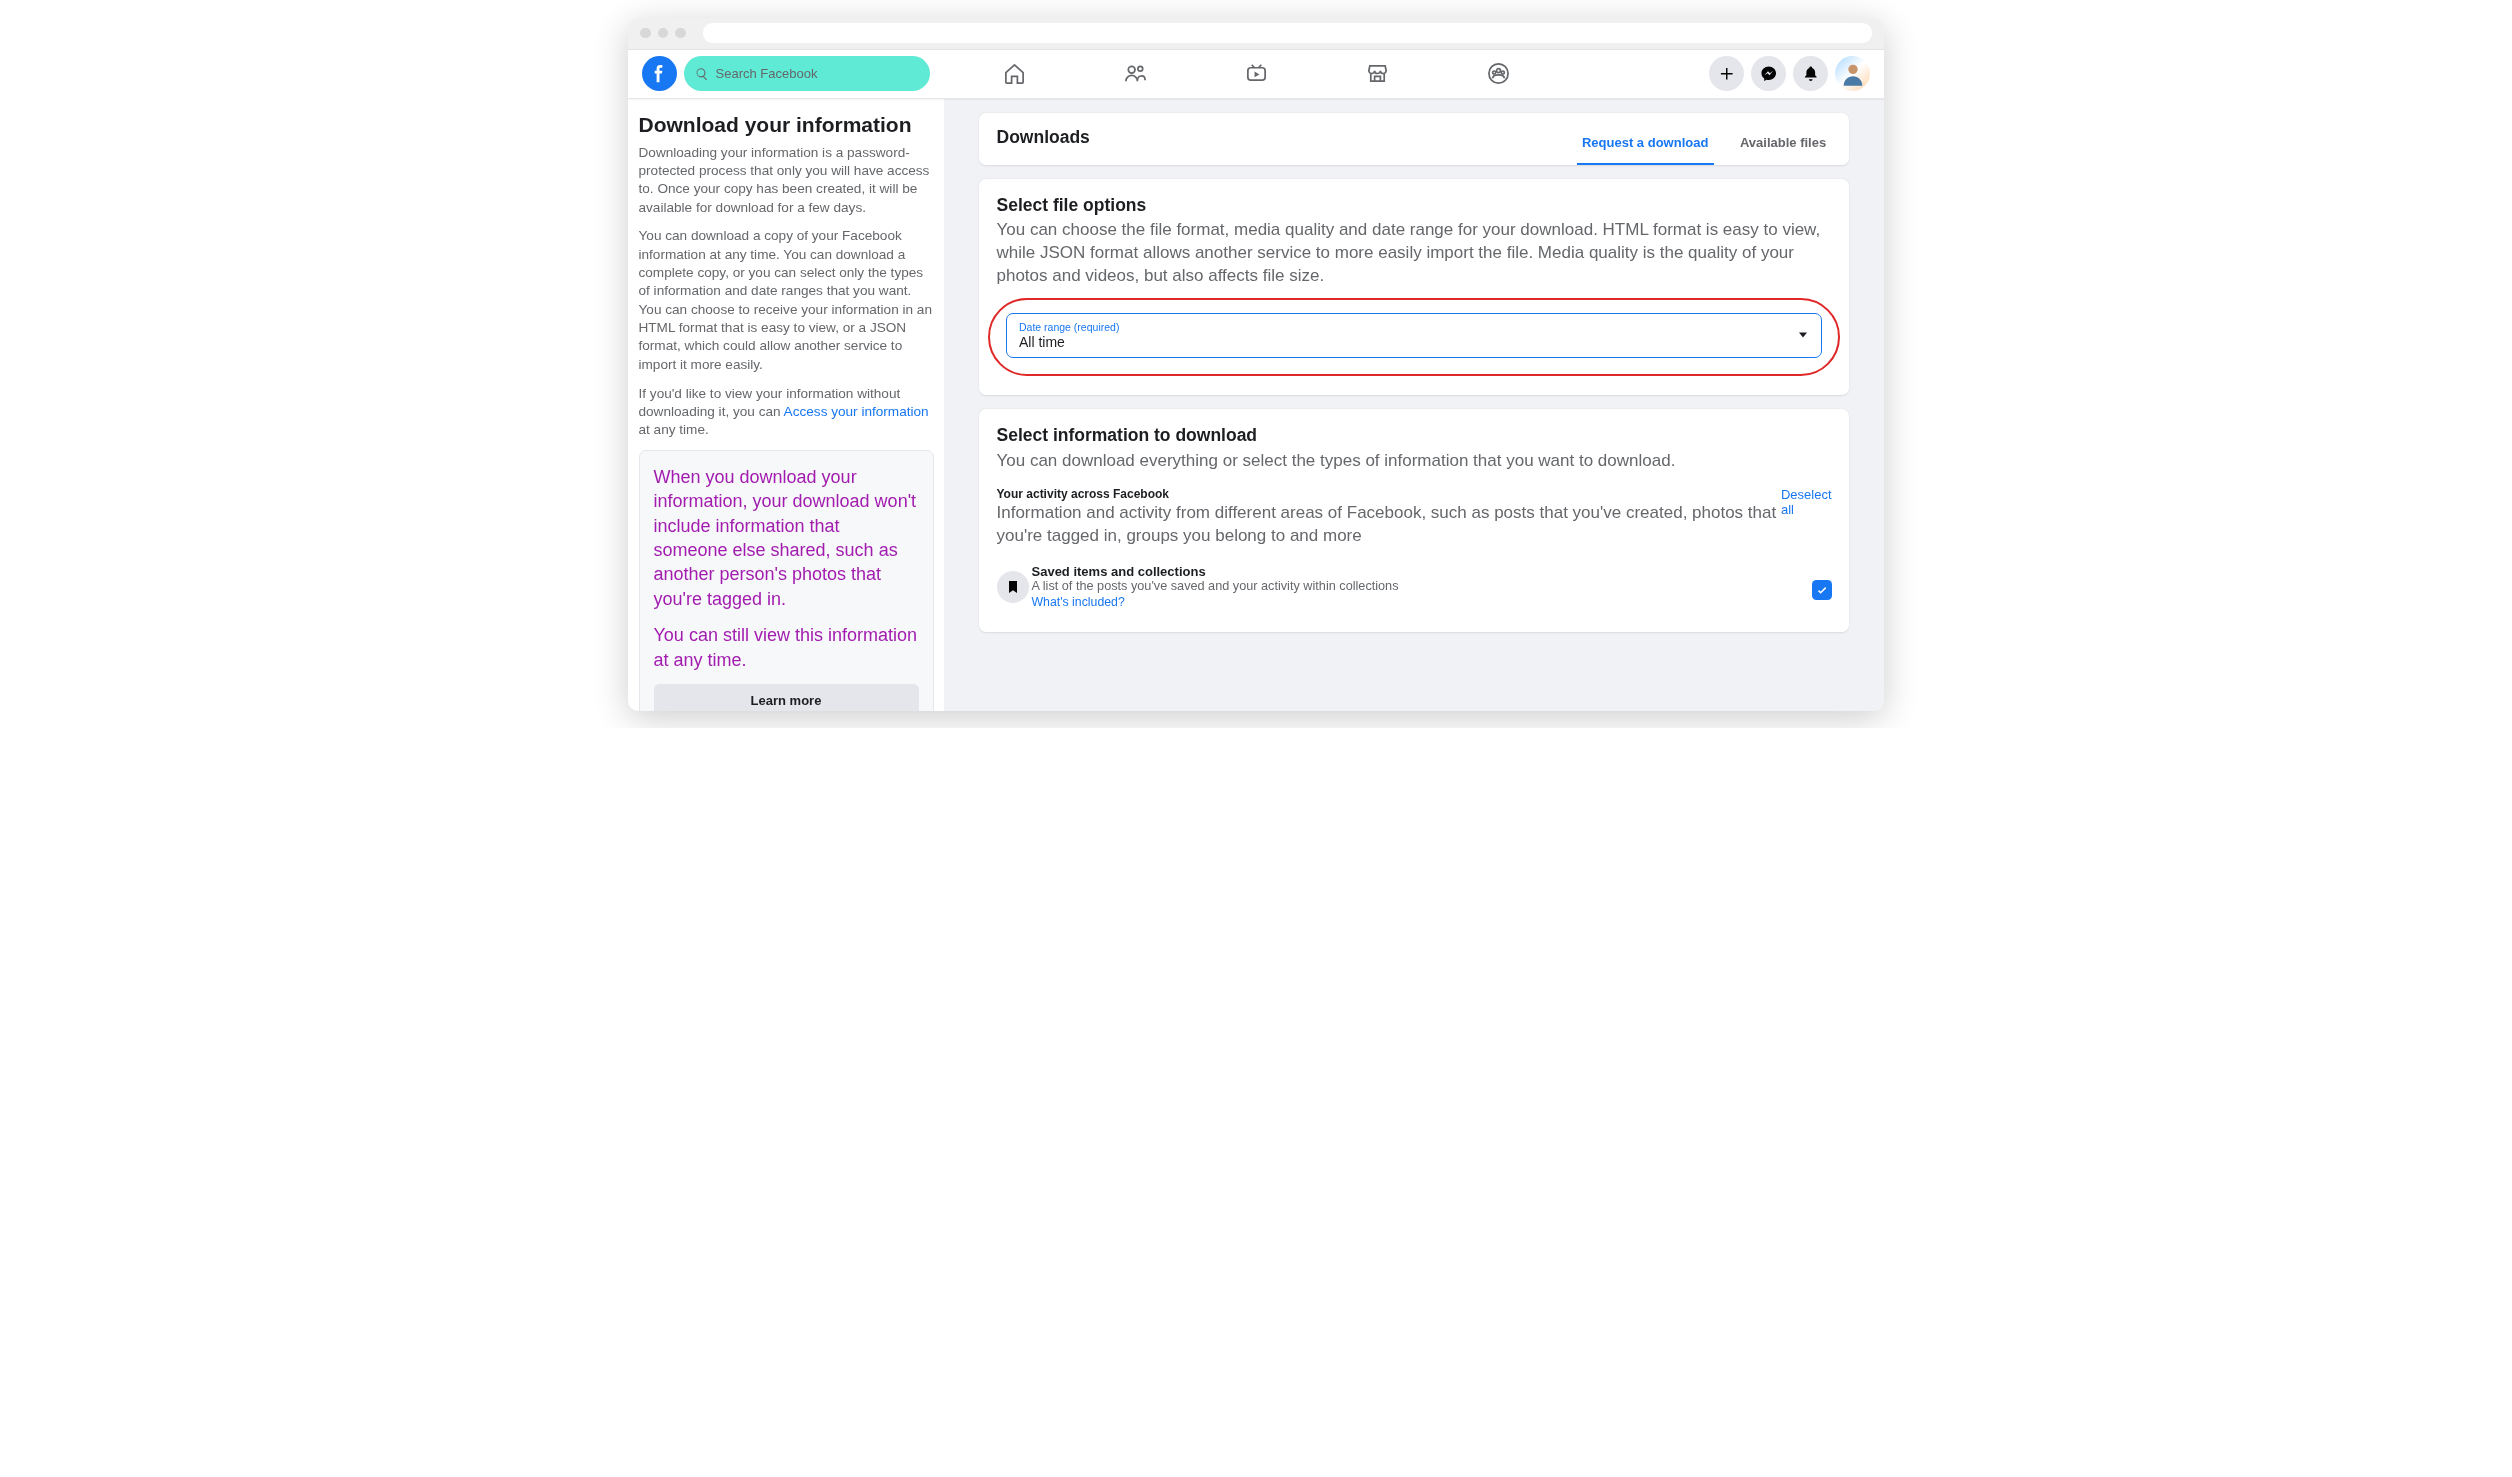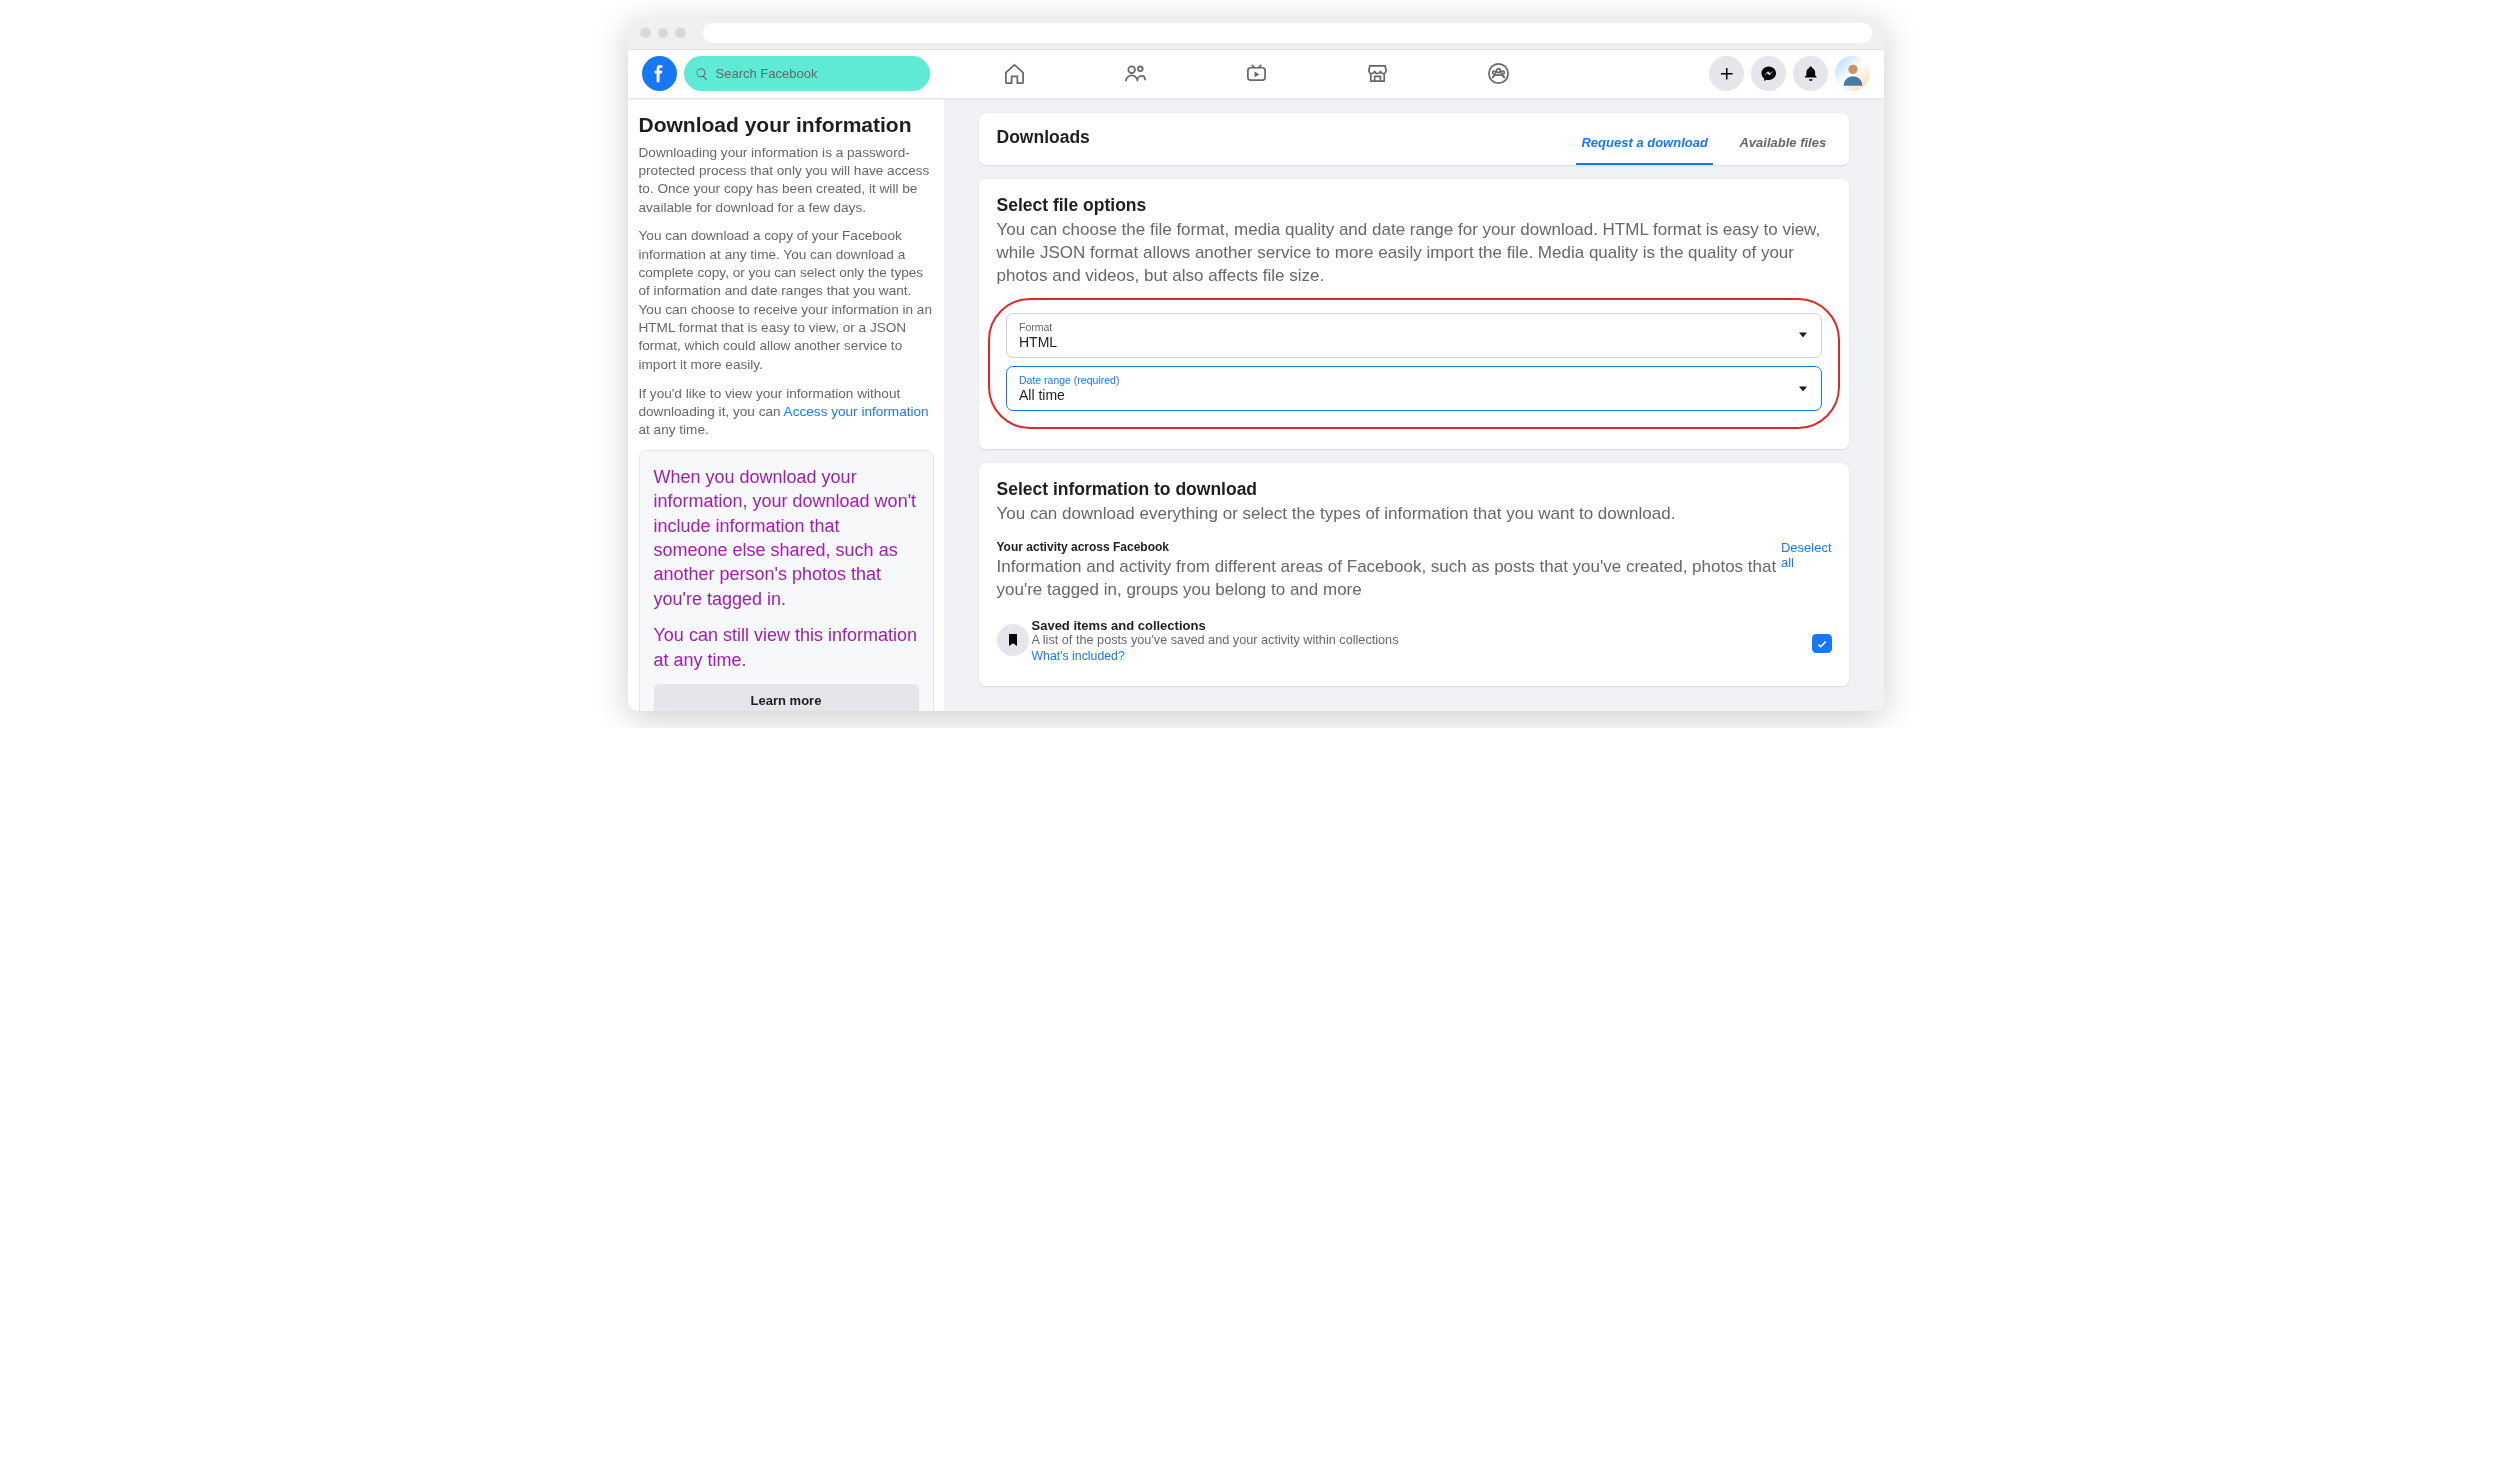--- a/index.html
+++ b/index.html
@@ -33,21 +33,21 @@
 .info-box { margin-top: auto; background: #f7f8fa; border: 0.9px solid #e4e6eb; border-radius: 7px; padding: 14px; }
 .info-box p { font-size: 18px; color: #a21caf; margin-bottom: 12.3px; }
 .learn-more-btn { width: 100%; height: 32px; background: #e4e6eb; border: none; border-radius: 5.3px; font-size: 13px; font-weight: 600; color: #1c1e21; cursor: pointer; }
 
 .main { flex: 1; overflow-y: auto; padding: 14px 35px; }
 .card { background: #fff; border-radius: 7px; box-shadow: 0 0.9px 1.8px rgba(0,0,0,0.1); margin-bottom: 14px; }
 .card-inner { padding: 16px 17.5px; }
 
 .tabs-header { display: flex; align-items: center; justify-content: space-between; padding: 10.5px 17.5px 0 17.5px; }
 .page-title { font-size: 17.5px; font-weight: 700; color: #1c1e21; padding-bottom: 12.3px; }
-.tabs { display: flex; gap: 21px; font-style: italic; }
+.tabs { display: flex; gap: 21px; }
 .tab { padding: 12.3px 5.3px; font-size: 13px; font-weight: 600; color: #65676b; cursor: pointer; border-bottom: 2.6px solid transparent; }
 .tab.active { color: #1877f2; border-bottom-color: #1877f2; }
 
 .section-title { font-size: 17.5px; font-weight: 700; color: #1c1e21; margin-bottom: 3.5px; }
 .section-desc { font-size: 17px; color: #65676b; line-height: 1.35; margin-bottom: 10.5px; }
 
 .highlight-ring { border: 2.2px solid #e02828; border-radius: 42px; padding: 12.3px 16px 16px 16px; margin: 3.5px -8.8px; position: relative; }
 .select-field { position: relative; border: 0.9px solid #ccd0d5; border-radius: 7px; padding: 7px 12.3px 7px 12.3px; margin-bottom: 8.8px; background: #fff; cursor: pointer; }
 .select-field.focused { border: 1.3px solid #1877f2; }
 .select-field:last-child { margin-bottom: 0; }
@@ -179,25 +179,20 @@
             <div class="tab">Available files</div>
           </div>
         </div>
       </div>
 
       <div class="card">
         <div class="card-inner">
           <div class="section-title">Select file options</div>
           <div class="section-desc">You can choose the file format, media quality and date range for your download. HTML format is easy to view, while JSON format allows another service to more easily import the file. Media quality is the quality of your photos and videos, but also affects file size.</div>
           <div class="highlight-ring">
-            <div class="select-field">
-              <span class="select-label">Format</span>
-              <span class="select-value">HTML</span>
-              <span class="caret"></span>
-            </div>
             <div class="select-field focused">
               <span class="select-label">Date range (required)</span>
               <span class="select-value">All time</span>
               <span class="caret"></span>
             </div>
           </div>
         </div>
       </div>
 
       <div class="card">

